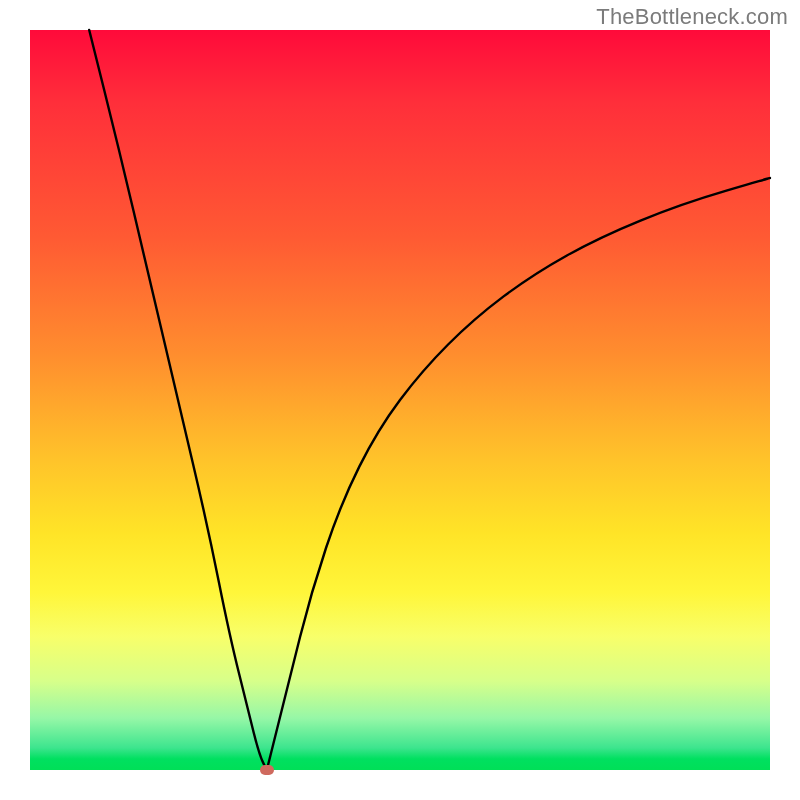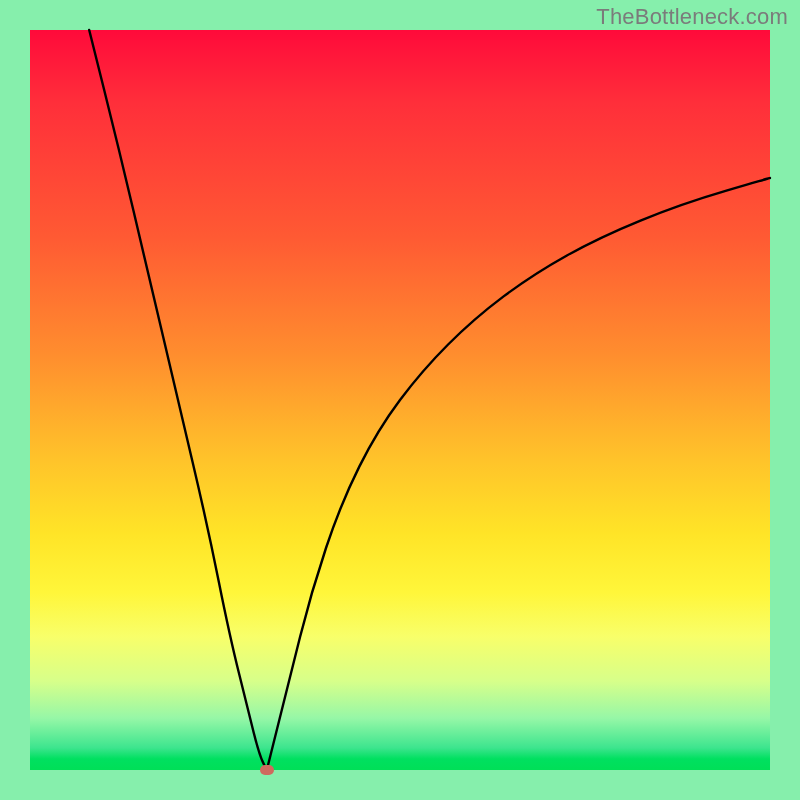--- a/index.html
+++ b/index.html
@@ -8,21 +8,21 @@
     width: 800px;
     height: 800px;
     overflow: hidden;
     background: #000;
     font-family: Arial, Helvetica, sans-serif;
   }
   .frame {
     position: relative;
     width: 800px;
     height: 800px;
-    background: #86efac;
+    background: #ffffff;
   }
   .plot {
     position: absolute;
     left: 30px;
     top: 30px;
     width: 740px;
     height: 740px;
     
     background: linear-gradient(
       to bottom,

